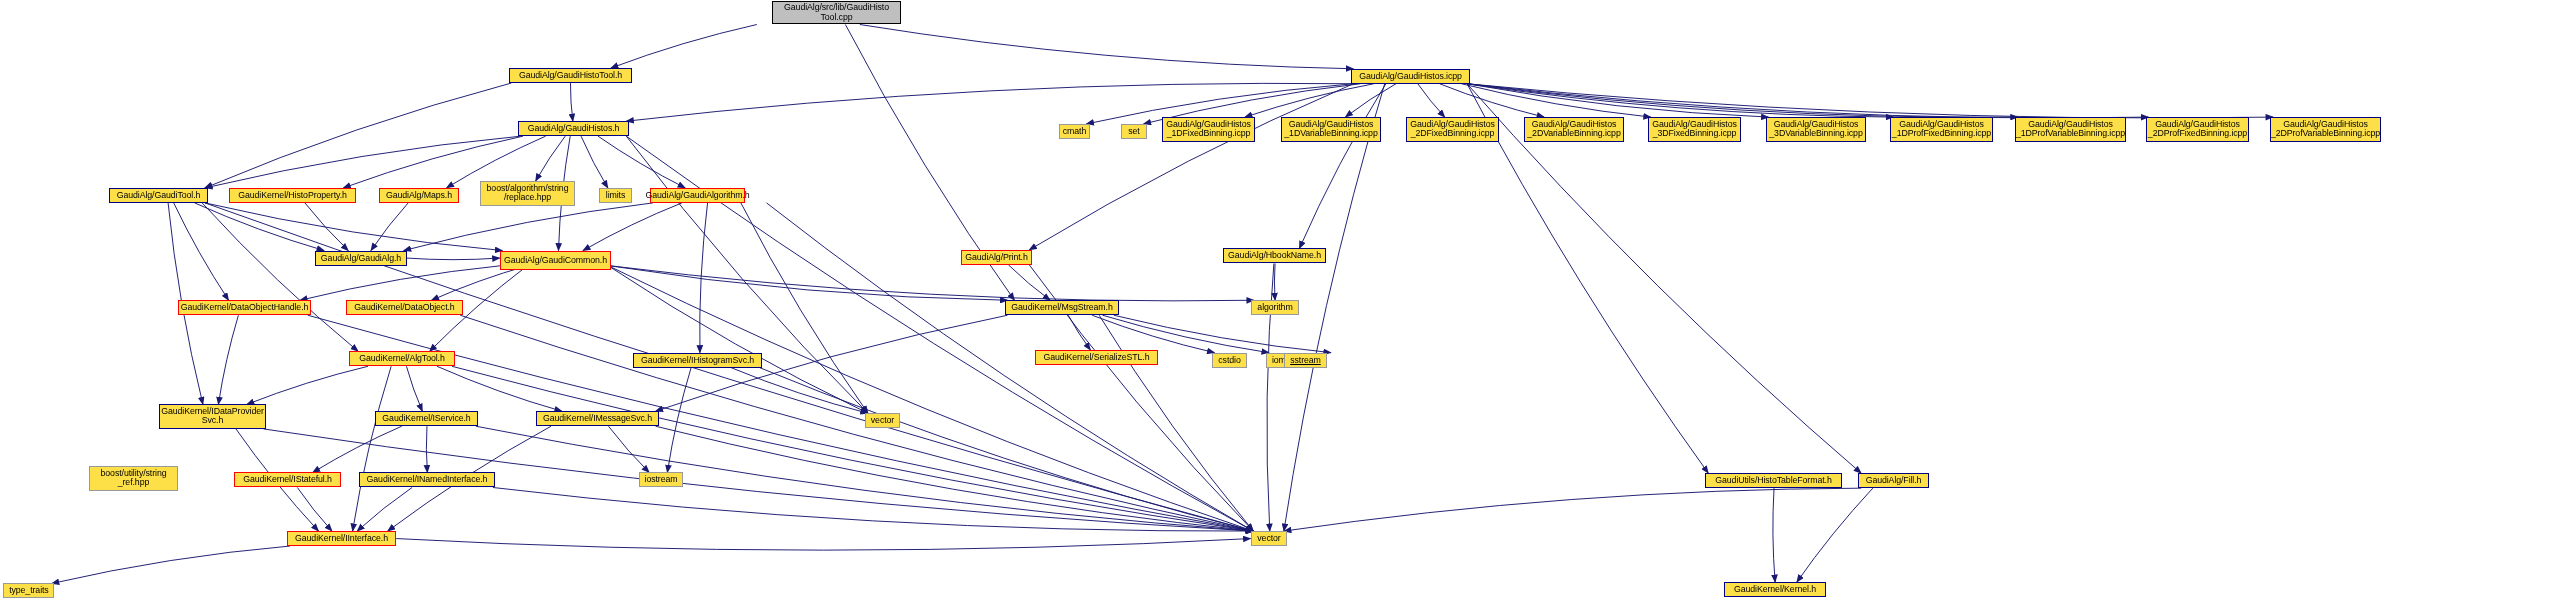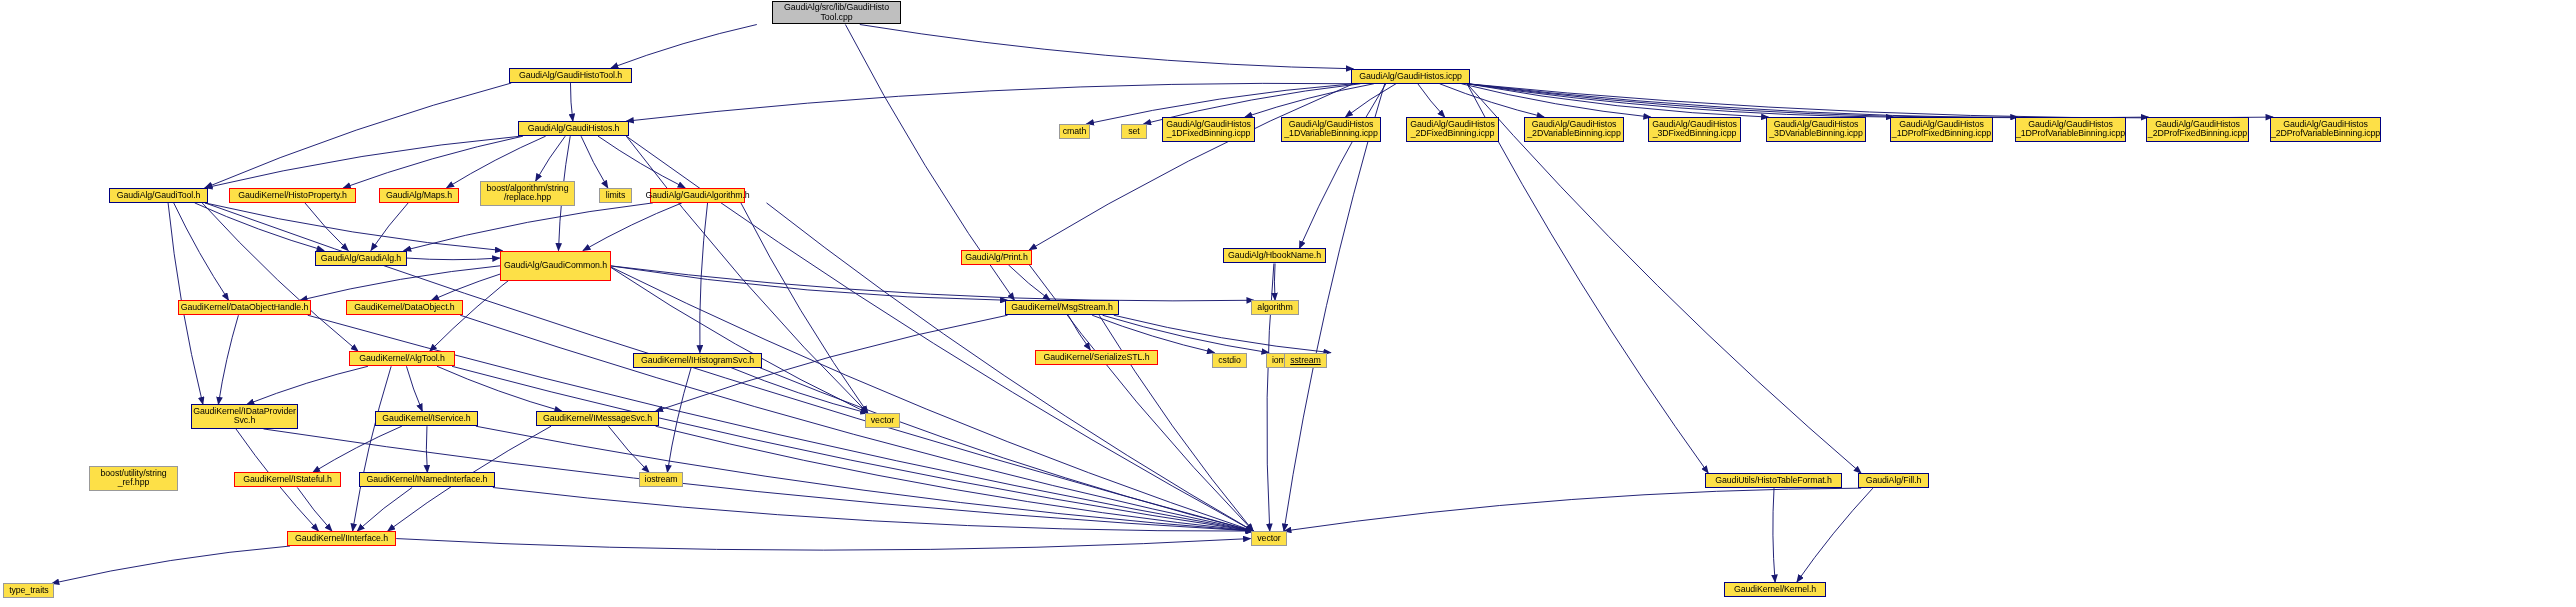--- a/index.html
+++ b/index.html
@@ -165,34 +165,34 @@
       <div class="node k-hdr" style="left: 2270px; top: 117px; width: 111px; height: 24.5px;">GaudiAlg/GaudiHistos
 _2DProfVariableBinning.icpp</div>
       <div class="node k-hdr" style="left: 109px; top: 188px; width: 99px; height: 15px;">GaudiAlg/GaudiTool.h</div>
       <div class="node k-red" style="left: 229px; top: 188px; width: 127px; height: 15px;">GaudiKernel/HistoProperty.h</div>
       <div class="node k-red" style="left: 379px; top: 188px; width: 80px; height: 15px;">GaudiAlg/Maps.h</div>
       <div class="node k-sys" style="left: 480px; top: 181px; width: 95px; height: 24.5px;">boost/algorithm/string
 /replace.hpp</div>
       <div class="node k-sys" style="left: 599px; top: 188px; width: 33px; height: 15px;">limits</div>
       <div class="node k-red" style="left: 650px; top: 188px; width: 95px; height: 15px;">GaudiAlg/GaudiAlgorithm.h</div>
       <div class="node k-hdr" style="left: 315px; top: 251px; width: 92px; height: 15px;">GaudiAlg/GaudiAlg.h</div>
-      <div class="node k-red" style="left: 500px; top: 251px; width: 111px; height: 30px;">GaudiAlg/GaudiCommon.h</div>
+      <div class="node k-red" style="left: 500px; top: 251px; width: 111px; height: 19px;">GaudiAlg/GaudiCommon.h</div>
       <div class="node k-red" style="left: 961px; top: 250px; width: 71px; height: 15px;">GaudiAlg/Print.h</div>
       <div class="node k-hdr" style="left: 1223px; top: 248px; width: 103px; height: 15px;">GaudiAlg/HbookName.h</div>
       <div class="node k-red" style="left: 178px; top: 300px; width: 133px; height: 15px;">GaudiKernel/DataObjectHandle.h</div>
       <div class="node k-red" style="left: 346px; top: 300px; width: 117px; height: 15px;">GaudiKernel/DataObject.h</div>
       <div class="node k-hdr" style="left: 1005px; top: 300px; width: 114px; height: 15px;">GaudiKernel/MsgStream.h</div>
       <div class="node k-sys" style="left: 1251px; top: 300px; width: 48px; height: 15px;">algorithm</div>
       <div class="node k-red" style="left: 349px; top: 351px; width: 106px; height: 15px;">GaudiKernel/AlgTool.h</div>
       <div class="node k-hdr" style="left: 633px; top: 353px; width: 129px; height: 15px;">GaudiKernel/IHistogramSvc.h</div>
       <div class="node k-red" style="left: 1035px; top: 350px; width: 123px; height: 15px;">GaudiKernel/SerializeSTL.h</div>
       <div class="node k-sys" style="left: 1212px; top: 353px; width: 35px; height: 15px;">cstdio</div>
       <div class="node k-sys" style="left: 1266px; top: 353px; width: 42px; height: 15px;">iomanip</div>
       <div class="node k-sys" style="left: 1284px; top: 353px; width: 43px; height: 15px; text-decoration: underline;">sstream</div>
-      <div class="node k-hdr" style="left: 159px; top: 404px; width: 107px; height: 24.5px; margin-left: 32px;">GaudiKernel/IDataProvider
+      <div class="node k-hdr" style="left: 159px; top: 404px; width: 107px; height: 24.5px;">GaudiKernel/IDataProvider
 Svc.h</div>
       <div class="node k-hdr" style="left: 375px; top: 411px; width: 103px; height: 15px;">GaudiKernel/IService.h</div>
       <div class="node k-hdr" style="left: 536px; top: 411px; width: 123px; height: 15px; text-align: right;">GaudiKernel/IMessageSvc.h</div>
       <div class="node k-sys" style="left: 865px; top: 413px; width: 35px; height: 15px;">vector</div>
       <div class="node k-sys" style="left: 89px; top: 466px; width: 89px; height: 24.5px;">boost/utility/string
 _ref.hpp</div>
       <div class="node k-red" style="left: 234px; top: 472px; width: 107px; height: 15px;">GaudiKernel/IStateful.h</div>
       <div class="node k-hdr" style="left: 359px; top: 472px; width: 136px; height: 15px;">GaudiKernel/INamedInterface.h</div>
       <div class="node k-sys" style="left: 639px; top: 472px; width: 44px; height: 15px;">iostream</div>
       <div class="node k-hdr" style="left: 1705px; top: 473px; width: 137px; height: 15px;">GaudiUtils/HistoTableFormat.h</div>

